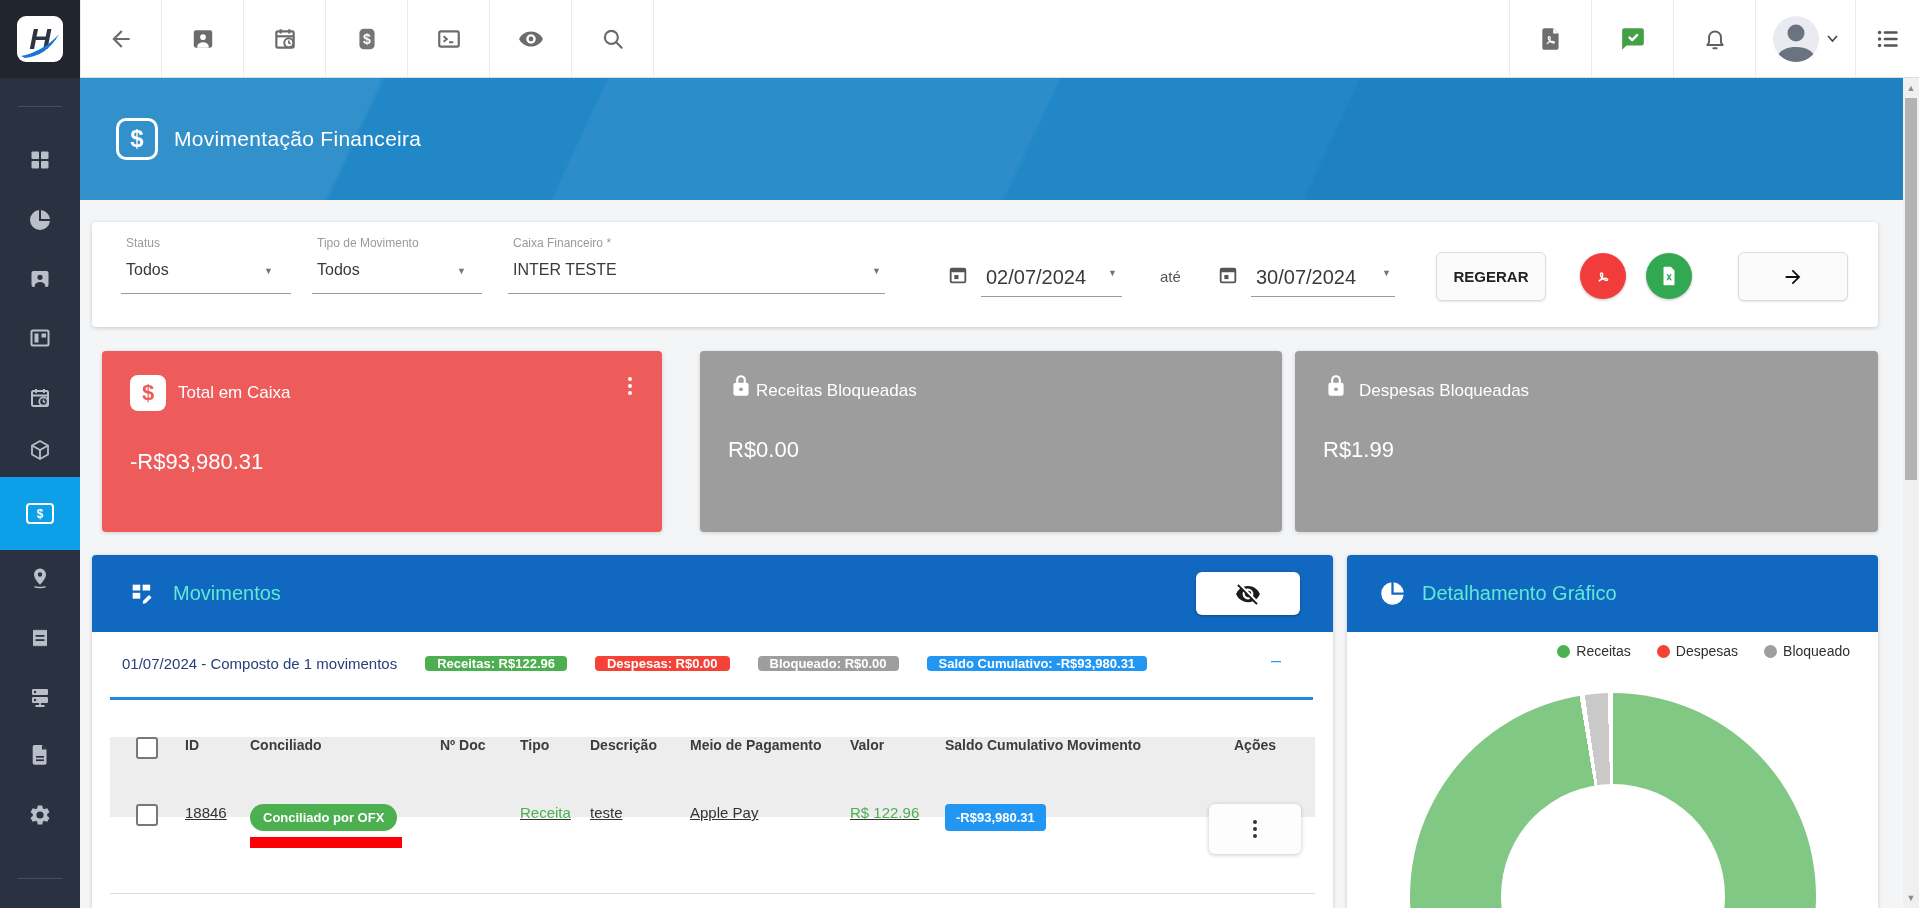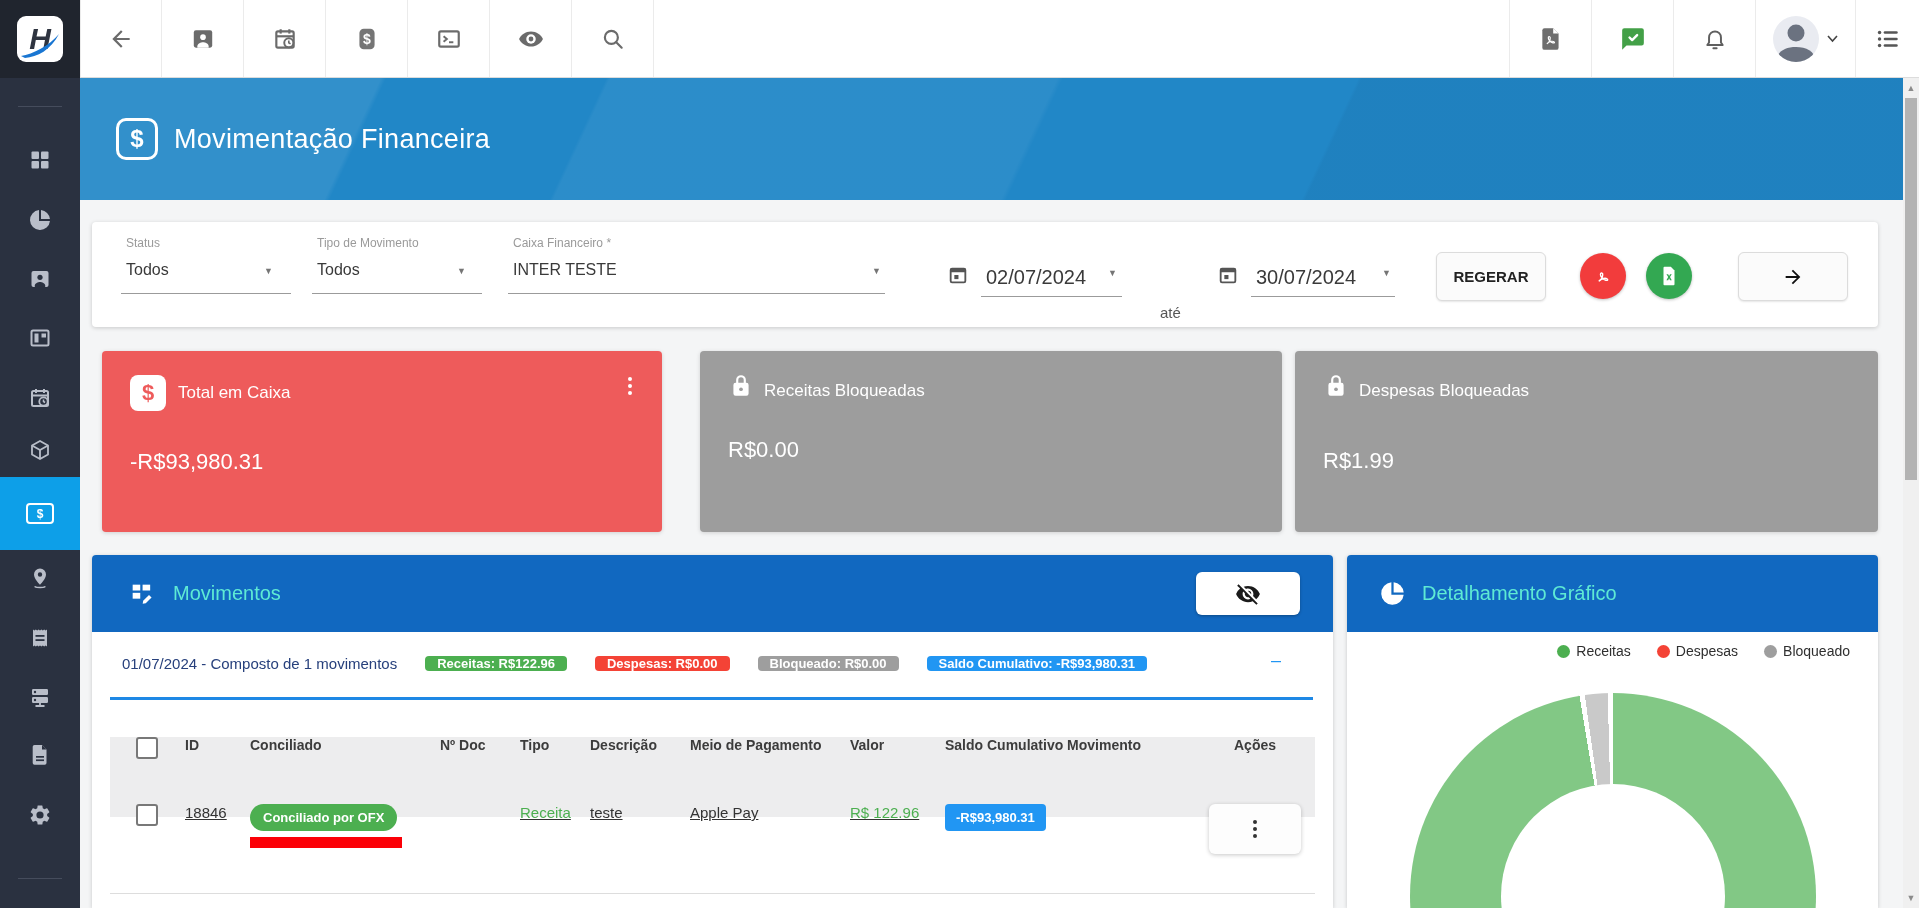--- a/index.html
+++ b/index.html
@@ -40,21 +40,21 @@
   
   .hero { left:80px; top:78px; width:1823px; height:122px;
           background-color:#2187c7;
           background-image:
             linear-gradient(115deg, rgba(255,255,255,0.08) 0%, rgba(255,255,255,0.08) 16%, rgba(255,255,255,0) 16.3%),
             linear-gradient(115deg, rgba(255,255,255,0) 28%, rgba(255,255,255,0.05) 28.2%, rgba(255,255,255,0.05) 52%, rgba(255,255,255,0) 52.3%),
             linear-gradient(115deg, rgba(0,40,80,0) 68%, rgba(10,50,90,0.07) 68.2%, rgba(10,50,90,0.07) 100%); }
   .hero-title { position:absolute; left:36px; top:0; height:122px; display:flex; align-items:center; gap:16px; color:#fff; }
   .hero-dollar { width:42px; height:42px; border:3px solid #fff; border-radius:10px; display:flex; align-items:center; justify-content:center;
                  font-size:24px; font-weight:bold; }
-  .hero-text { font-size:27px; font-weight:400; letter-spacing:0.3px; }
+  .hero-text { font-size:21px; font-weight:400; letter-spacing:0.3px; }
   .hero-btns { position:absolute; right:44px; top:39px; display:flex; gap:18px; }
   .hero-btn { background:#fff; border:none; border-radius:6px; height:44px; padding:0 18px; display:flex; align-items:center; gap:8px;
               font-family:inherit; font-size:15px; font-weight:bold; color:#1c1c1c; cursor:pointer; box-shadow:0 1px 3px rgba(0,0,0,.25); }
   .plus-circle { width:21px; height:21px; border-radius:50%; background:#111; color:#fff; display:flex; align-items:center; justify-content:center;
                  font-size:16px; font-weight:bold; line-height:1; }
 
   
   .filter-card { left:92px; top:222px; width:1786px; height:105px; background:#fff; border-radius:4px; box-shadow:0 1px 4px rgba(0,0,0,.18); }
   .sel-label { position:absolute; font-size:12px; color:#9a9a9a; }
   .sel-value { position:absolute; font-size:16px; color:#3a3a3a; }
@@ -342,21 +342,21 @@
 
     <svg class="abs" style="left:855px; top:42px;" width="22" height="22" viewBox="0 0 24 24">
       <rect x="4" y="5" width="16" height="15" rx="1.5" fill="none" stroke="#555" stroke-width="2"></rect>
       <rect x="4" y="5" width="16" height="4" fill="#555"></rect>
       <rect x="8" y="12" width="4.5" height="4.5" fill="#555"></rect>
     </svg>
     <span class="date-text" style="left:894px; top:44px;">02/07/2024</span>
     <span class="caret" style="left:1016px; top:46px;">▼</span>
     <div class="sel-line" style="left:889px; top:74px; width:141px;"></div>
 
-    <span class="abs" style="left:1068px; top:46px; font-size:15px; color:#555;margin-top:36px;">até</span>
+    <span class="abs" style="left:1068px; top:46px; font-size:15px; color:#555;">até</span>
 
     <svg class="abs" style="left:1125px; top:42px;" width="22" height="22" viewBox="0 0 24 24">
       <rect x="4" y="5" width="16" height="15" rx="1.5" fill="none" stroke="#555" stroke-width="2"></rect>
       <rect x="4" y="5" width="16" height="4" fill="#555"></rect>
       <rect x="8" y="12" width="4.5" height="4.5" fill="#555"></rect>
     </svg>
     <span class="date-text" style="left:1164px; top:44px;">30/07/2024</span>
     <span class="caret" style="left:1290px; top:46px;">▼</span>
     <div class="sel-line" style="left:1159px; top:74px; width:144px;"></div>
 
@@ -388,31 +388,31 @@
         <i></i>
       </div>
     <span class="value" style="top:98px;">-R$93,980.31</span>
   </section>
 
   <section class="abs sumcard" style="left:700px; width:582px; background:#9d9d9d;">
     <svg class="abs" style="left:28px; top:22px;" width="26" height="26" viewBox="0 0 24 24">
       <path fill="#fff" d="M12 2a4.5 4.5 0 0 0-4.5 4.5V9H7a2 2 0 0 0-2 2v8a2 2 0 0 0 2 2h10a2 2 0 0 0 2-2v-8a2 2 0 0 0-2-2h-.5V6.5A4.5 4.5 0 0 0 12 2zm0 2a2.5 2.5 0 0 1 2.5 2.5V9h-5V6.5A2.5 2.5 0 0 1 12 4z"></path>
       <circle cx="12" cy="15" r="1.7" fill="#9d9d9d"></circle>
     </svg>
-    <span class="title" style="left:64px; top:30px;">Receitas Bloqueadas</span>
+    <span class="title" style="left:56px; top:30px;">Receitas Bloqueadas</span>
     <span class="value" style="top:86px;">R$0.00</span>
   </section>
 
   <section class="abs sumcard" style="left:1295px; width:583px; background:#9d9d9d;">
     <svg class="abs" style="left:28px; top:22px;" width="26" height="26" viewBox="0 0 24 24">
       <path fill="#fff" d="M12 2a4.5 4.5 0 0 0-4.5 4.5V9H7a2 2 0 0 0-2 2v8a2 2 0 0 0 2 2h10a2 2 0 0 0 2-2v-8a2 2 0 0 0-2-2h-.5V6.5A4.5 4.5 0 0 0 12 2zm0 2a2.5 2.5 0 0 1 2.5 2.5V9h-5V6.5A2.5 2.5 0 0 1 12 4z"></path>
       <circle cx="12" cy="15" r="1.7" fill="#9d9d9d"></circle>
     </svg>
     <span class="title" style="left:64px; top:30px;">Despesas Bloqueadas</span>
-    <span class="value" style="top:86px;margin-top:11px;">R$1.99</span>
+    <span class="value" style="top:86px;">R$1.99</span>
   </section>
 
   <section class="abs panel" style="left:92px; top:555px; width:1241px; height:353px;">
     <div class="panel-head">
       <svg style="margin-left:36px;" width="28" height="28" viewBox="0 0 24 24">
         <rect x="4" y="4" width="6.5" height="5" fill="#fff"></rect>
           <rect x="12.5" y="4" width="6.5" height="5" fill="#fff"></rect>
         <rect x="4" y="11" width="6.5" height="5" fill="#fff"></rect>
         <path d="M13 17.8l5-5 2.2 2.2-5 5-2.6.4z" fill="#fff"></path>
       </svg>

